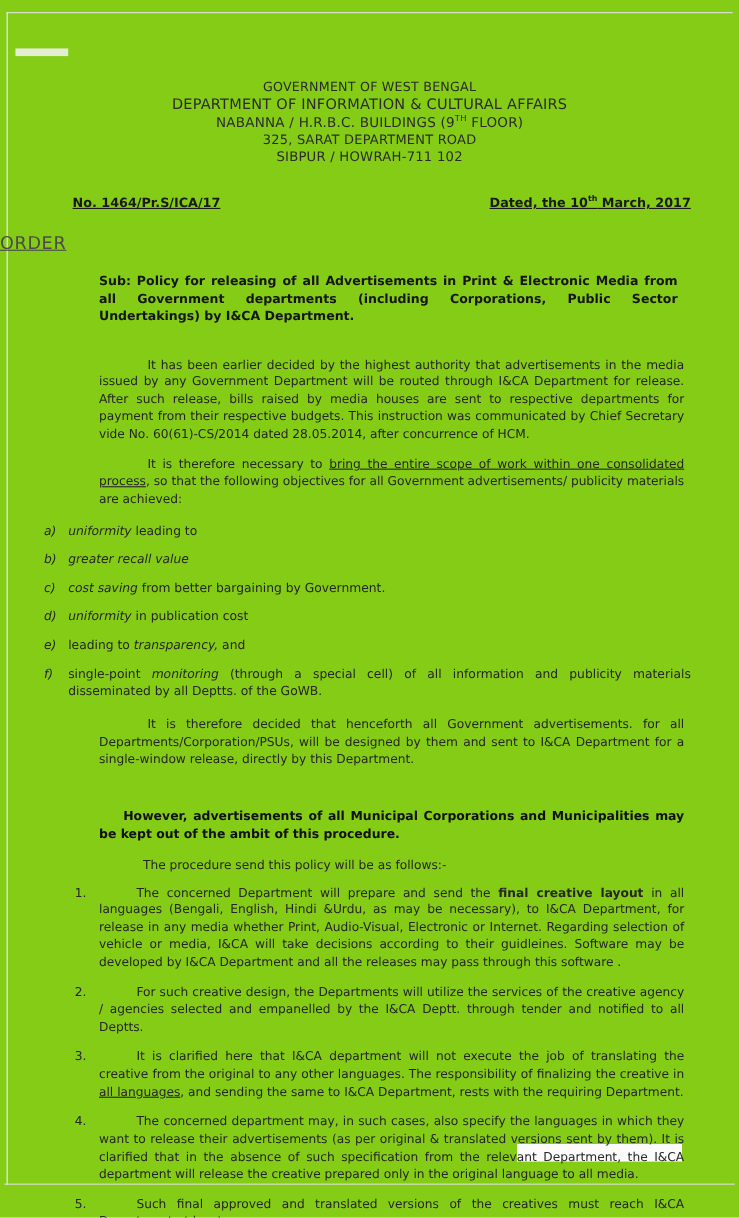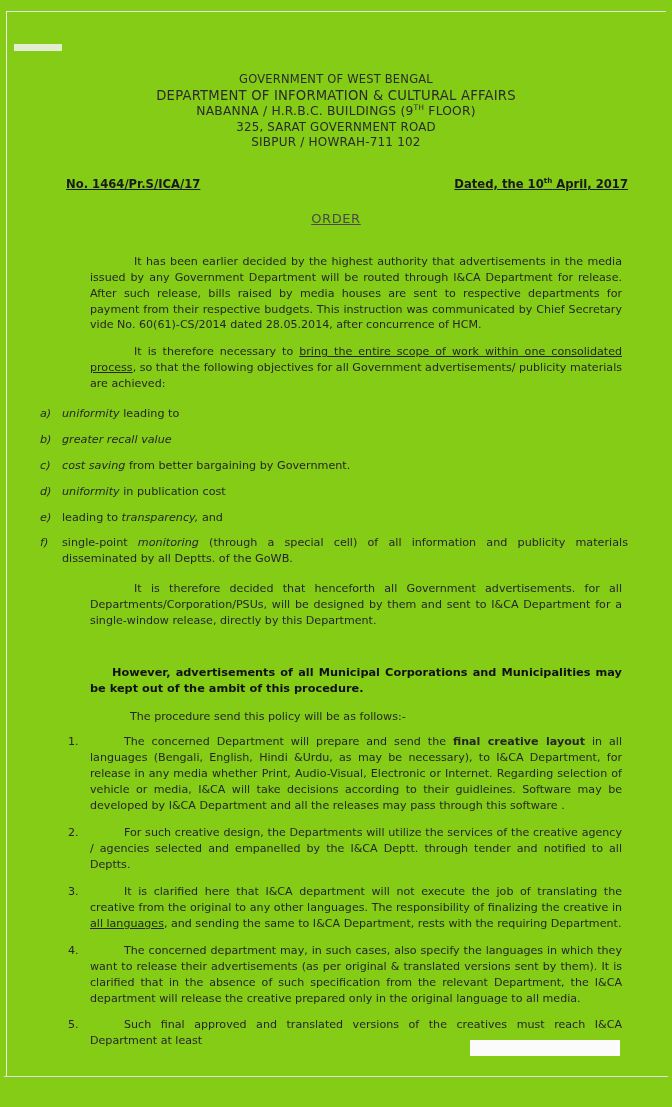--- a/index.html
+++ b/index.html
@@ -106,23 +106,22 @@
   .refdate {
     position: absolute;
     right: 44px; top: 0;
     font-size: 11.6px;
     font-weight: bold;
     text-decoration: underline;
     color: #1a1a1a;
   }
 
   .order-head {
-    text-align: center;
     margin-top: 16px;
-    font-size: 13px;
+    font-size: 16px;
     color: #4a4a4a;
   }
   .order-head span {
     text-decoration: underline;
     letter-spacing: .6px;
   }
 
   
   .subject {
     margin: 17px 56px 0 90px;
@@ -229,31 +228,32 @@
   <div class="page-edge-bottom"></div>
   <div class="scan-smudge"></div>
   <div class="scan-smudge2"></div>
 
   <div class="content">
 
     <div class="letterhead">
       <div class="lh-line">GOVERNMENT OF WEST BENGAL</div>
       <div class="lh-line dept">DEPARTMENT OF INFORMATION &amp; CULTURAL AFFAIRS</div>
       <div class="lh-line bldg"><span>NABANNA / H.R.B.C. BUILDINGS (9</span><sup>TH</sup><span> FLOOR)</span></div>
-      <div class="lh-line road">325, SARAT GOVERNMENT ROAD</div>
+      <div class="lh-line road">325, SARAT DEPARTMENT ROAD</div>
       <div class="lh-line city">SIBPUR / HOWRAH-711 102</div>
     </div>
 
     <div class="refrow">
       <div class="refno">No. 1464/Pr.S/ICA/17</div>
-      <div class="refdate"><span>Dated, the 10</span><sup>th</sup><span> April, 2017</span></div>
+      <div class="refdate"><span>Dated, the 10</span><sup>th</sup><span> March, 2017</span></div>
     </div>
 
     <div class="order-head"><span>ORDER</span></div>
 
+    <div class="subject">Sub: Policy for releasing of all Advertisements in Print &amp; Electronic Media from all Government departments (including Corporations, Public Sector Undertakings) by I&amp;CA Department.</div>
 
     <div class="body-block">
 
       <p class="para first">It has been earlier decided by the highest authority that advertisements in the media issued by any Government Department will be routed through I&amp;CA Department for release. After such release, bills raised by media houses are sent to respective departments for payment from their respective budgets.  This instruction was communicated by Chief Secretary vide No. 60(61)-CS/2014 dated 28.05.2014, after concurrence of HCM.</p>
 
 
       <p class="para"><span>It is therefore necessary to </span><span class="u">bring the entire scope of work within one consolidated process</span><span>, so that the following objectives for all Government advertisements/ publicity materials are achieved:</span></p>
     </div>
 
     <ol class="alpha-list">

